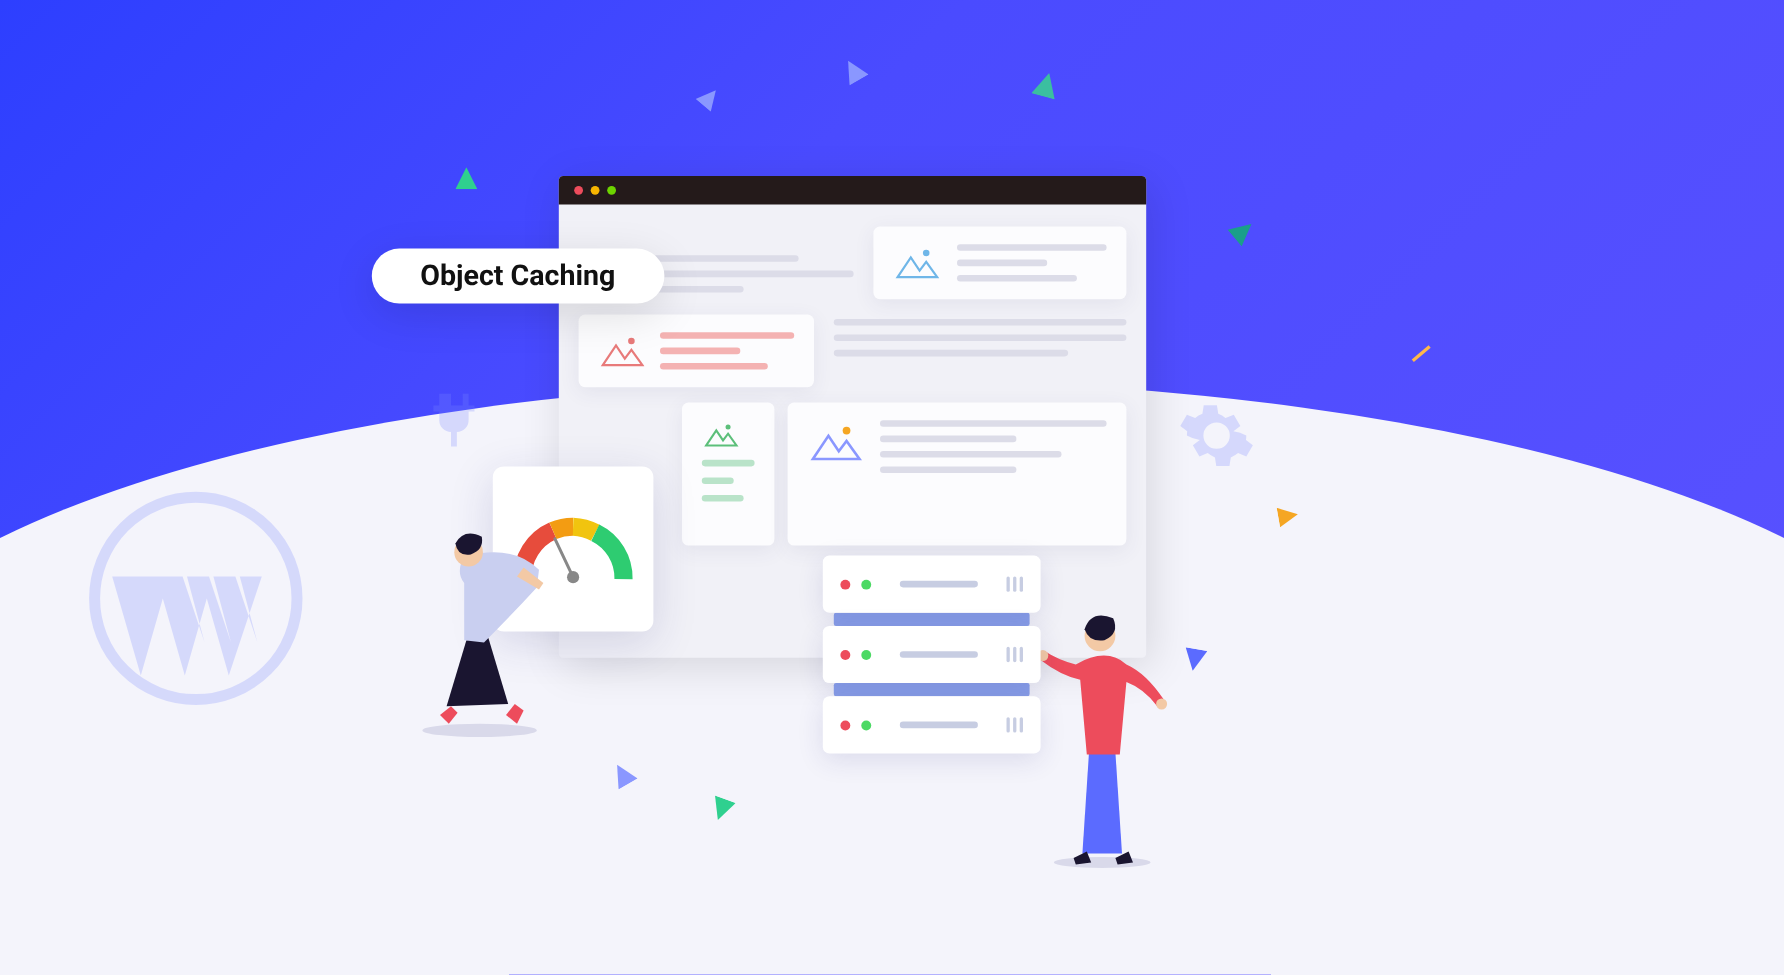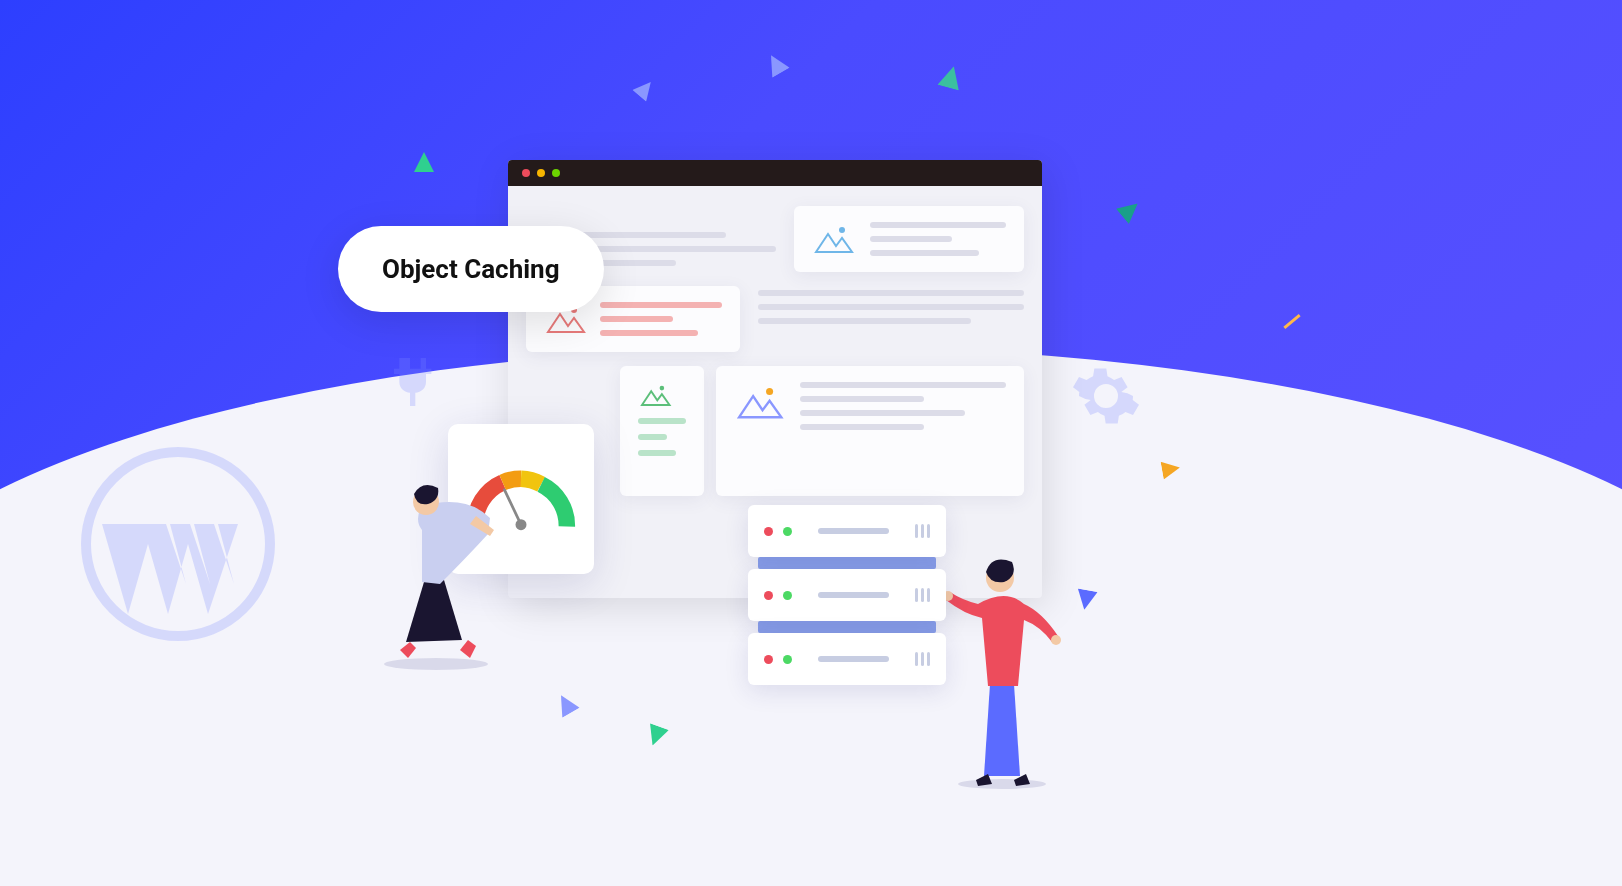--- a/index.html
+++ b/index.html
@@ -123,21 +123,21 @@
 .sd-r { background: #ed4c5c; }
 .sd-g { background: #4cd964; }
 .sbar { height: 6px; background: #c7cde2; border-radius: 3px; flex: 1; margin: 0 16px; }
 .sgrill { display: flex; gap: 3px; }
 .sgrill span { width: 3px; height: 14px; background: #c7cde2; border-radius: 2px; }
 
 .pill {
   position: absolute;
   left: 338px;
   top: 226px;
-  padding: 28px 44px;
+  padding: 10px 44px;
   background: #fff;
   border-radius: 44px;
   font-size: 26px;
   font-weight: 700;
   color: #111;
   box-shadow: 0 10px 40px rgba(0,0,0,0.12);
   z-index: 5;
 }
 
 .abs { position: absolute; }

